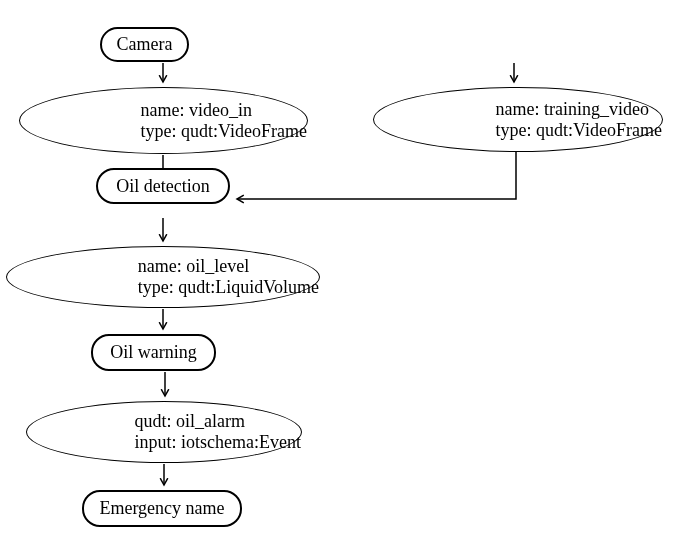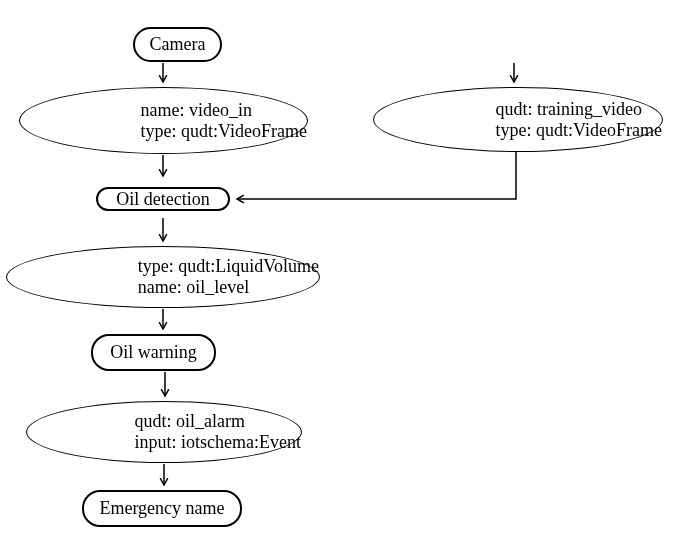--- a/index.html
+++ b/index.html
@@ -47,25 +47,25 @@
   .io .lines {
     text-align: left;
     font-size: 18px;
     line-height: 21px;
     white-space: nowrap;
   }
   .io .lines span {
     display: block;
   }
   
-  #node-camera          { left: 133px; top: 27px;  width: 89px;  height: 35px; }
+  #node-camera          { left: 100px; top: 27px;  width: 89px;  height: 35px; }
   #node-training-input  { left: 443px; top: 24px;  width: 142px; height: 38px; }
   #ellipse-video-in     { left: 19px;  top: 87px;  width: 289px; height: 67px; }
   #ellipse-training-video { left: 373px; top: 87px; width: 290px; height: 65px; }
-  #node-oil-detection   { left: 96px;  top: 187px; width: 134px; height: 24px; }
+  #node-oil-detection   { left: 96px;  top: 168px; width: 134px; height: 36px; }
   #ellipse-oil-level    { left: 6px;   top: 246px; width: 314px; height: 62px; }
   #node-oil-warning     { left: 91px; top: 334px; width: 125px; height: 37px; }
   #ellipse-oil-alarm    { left: 26px;  top: 401px; width: 276px; height: 62px; }
   #node-emergency-stop  { left: 82px;  top: 490px; width: 160px; height: 37px; }
 </style>
 </head>
 <body>
 
 <div id="canvas">
 
@@ -94,33 +94,33 @@
 
   <div id="ellipse-video-in" class="io">
     <div class="lines">
       <span>name: video_in</span>
       <span>type: qudt:VideoFrame</span>
     </div>
   </div>
 
   <div id="ellipse-training-video" class="io">
     <div class="lines">
-      <span>qudt: training_video</span>
+      <span>name: training_video</span>
       <span>type: qudt:VideoFrame</span>
     </div>
   </div>
 
   <div id="node-oil-detection" class="process">
     <span>Oil detection</span>
   </div>
 
   <div id="ellipse-oil-level" class="io">
     <div class="lines">
+      <span>name: oil_level</span>
       <span>type: qudt:LiquidVolume</span>
-      <span>name: oil_level</span>
     </div>
   </div>
 
   <div id="node-oil-warning" class="process">
     <span>Oil warning</span>
   </div>
 
   <div id="ellipse-oil-alarm" class="io">
     <div class="lines">
       <span>qudt: oil_alarm</span>

